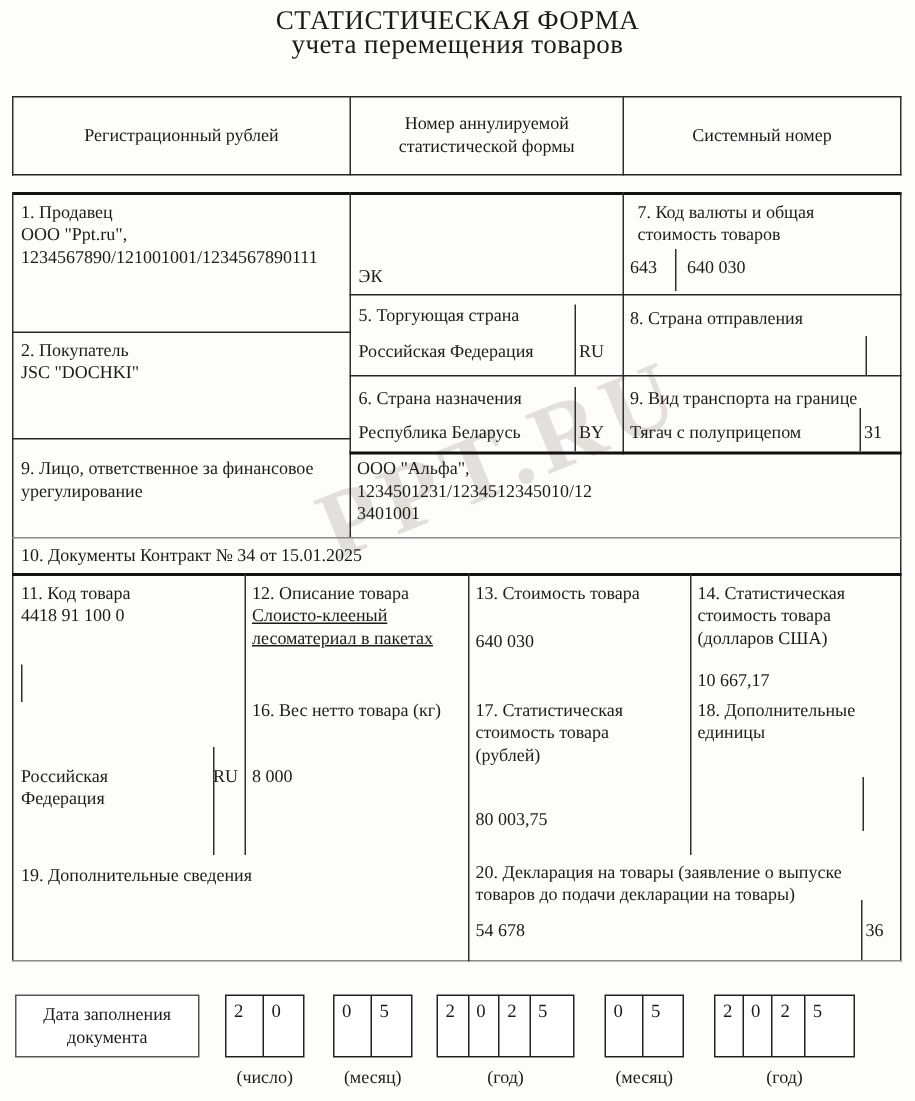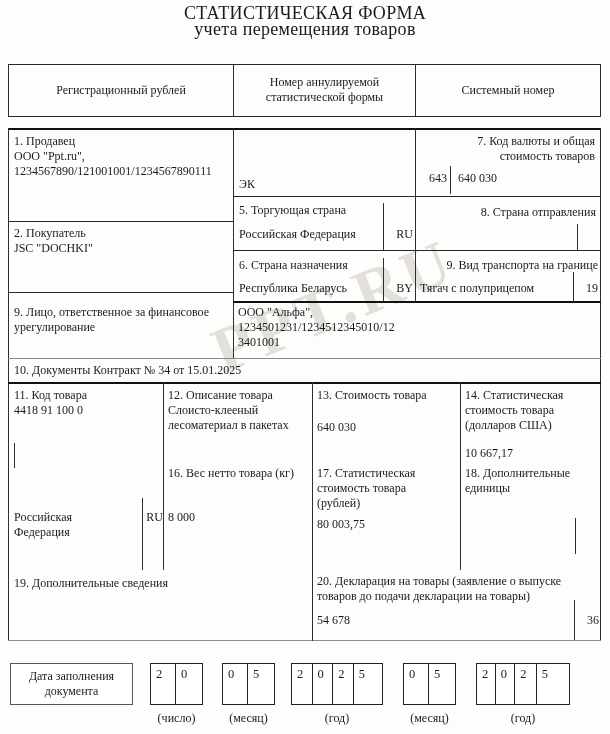--- a/index.html
+++ b/index.html
@@ -3,21 +3,21 @@
 <meta charset="utf-8">
 <style>
   html,body{margin:0;padding:0;background:#e9e9e9;}
   .page{
     position:relative;width:610px;height:734px;background:#fdfdfc;
     font-family:"Liberation Serif","DejaVu Serif",serif;color:#1b1b1b;
     font-size:12px;line-height:15px;overflow:hidden;margin:0 auto;
   }
   .t{position:absolute;white-space:nowrap;}
   .ml{white-space:pre-line;}
-  .center{text-align:right;}
+  .center{text-align:left;}
   .hl{position:absolute;background:#262626;height:1px;}
   .vl{position:absolute;background:#2e2e2e;width:1px;}
   .thick{height:2px;background:#111;}
   .gray{background:#8a8a8a;}
   .title{position:absolute;left:0;width:610px;text-align:center;font-size:18px;letter-spacing:.3px;}
   .hcell{position:absolute;display:flex;align-items:center;justify-content:center;text-align:center;}
   .wm{
     position:absolute;left:225px;top:280px;width:330px;height:130px;
     transform:rotate(-22deg);font-size:64px;font-weight:bold;letter-spacing:5px;
     color:rgba(168,158,146,.30);pointer-events:none;
@@ -101,45 +101,45 @@
   <div class="t" style="left:239px;top:203px;">5. Торгующая страна</div>
   <div class="t" style="left:239px;top:227px;">Российская Федерация</div>
   <div class="t center" style="left:386px;top:227px;width:27px;">RU</div>
   <div class="t center" style="left:420px;top:205px;width:176px;">8. Страна отправления</div>
 
   <div class="t" style="left:239px;top:258px;">6. Страна назначения</div>
   <div class="t" style="left:239px;top:281px;">Республика Беларусь</div>
   <div class="t center" style="left:386px;top:281px;width:27px;">BY</div>
   <div class="t center" style="left:420px;top:258px;width:178px;">9. Вид транспорта на границе</div>
   <div class="t" style="left:420px;top:281px;">Тягач с полуприцепом</div>
-  <div class="t center" style="left:576px;top:281px;width:22px;">19</div>
+  <div class="t center" style="left:576px;top:281px;width:22px;">31</div>
 
   <div class="t" style="left:14px;top:363px;">10. Документы Контракт № 34 от 15.01.2025</div>
 
   <div class="t" style="left:14px;top:388px;">11. Код товара</div>
   <div class="t" style="left:14px;top:403px;">4418 91 100 0</div>
   <div class="t" style="left:168px;top:388px;">12. Описание товара</div>
-  <div class="t ml" style="left:168px;top:403px;">Слоисто-клееный
+  <div class="t ml" style="left:168px;top:403px;text-decoration:underline;">Слоисто-клееный
 лесоматериал в пакетах</div>
   <div class="t" style="left:317px;top:388px;">13. Стоимость товара</div>
   <div class="t" style="left:317px;top:420px;">640 030</div>
   <div class="t ml" style="left:465px;top:388px;">14. Статистическая
 стоимость товара
 (долларов США)</div>
   <div class="t" style="left:465px;top:446px;">10 667,17</div>
 
   <div class="t ml" style="left:14px;top:510px;">Российская
 Федерация</div>
   <div class="t center" style="left:142px;top:510px;width:21px;">RU</div>
   <div class="t" style="left:168px;top:466px;">16. Вес нетто товара (кг)</div>
   <div class="t" style="left:168px;top:510px;">8 000</div>
   <div class="t ml" style="left:317px;top:466px;">17. Статистическая
 стоимость товара
 (рублей)</div>
-  <div class="t" style="left:317px;top:517px;">80 003,75</div>
+  <div class="t" style="left:317px;top:539px;">80 003,75</div>
   <div class="t ml" style="left:465px;top:466px;">18. Дополнительные
 единицы</div>
 
   <div class="t" style="left:14px;top:576px;">19. Дополнительные сведения</div>
   <div class="t ml" style="left:317px;top:574px;">20. Декларация на товары (заявление о выпуске
 товаров до подачи декларации на товары)</div>
   <div class="t" style="left:317px;top:613px;">54 678</div>
   <div class="t center" style="left:577px;top:613px;width:22px;">36</div>
 
   <div class="datebox ml">Дата заполнения

